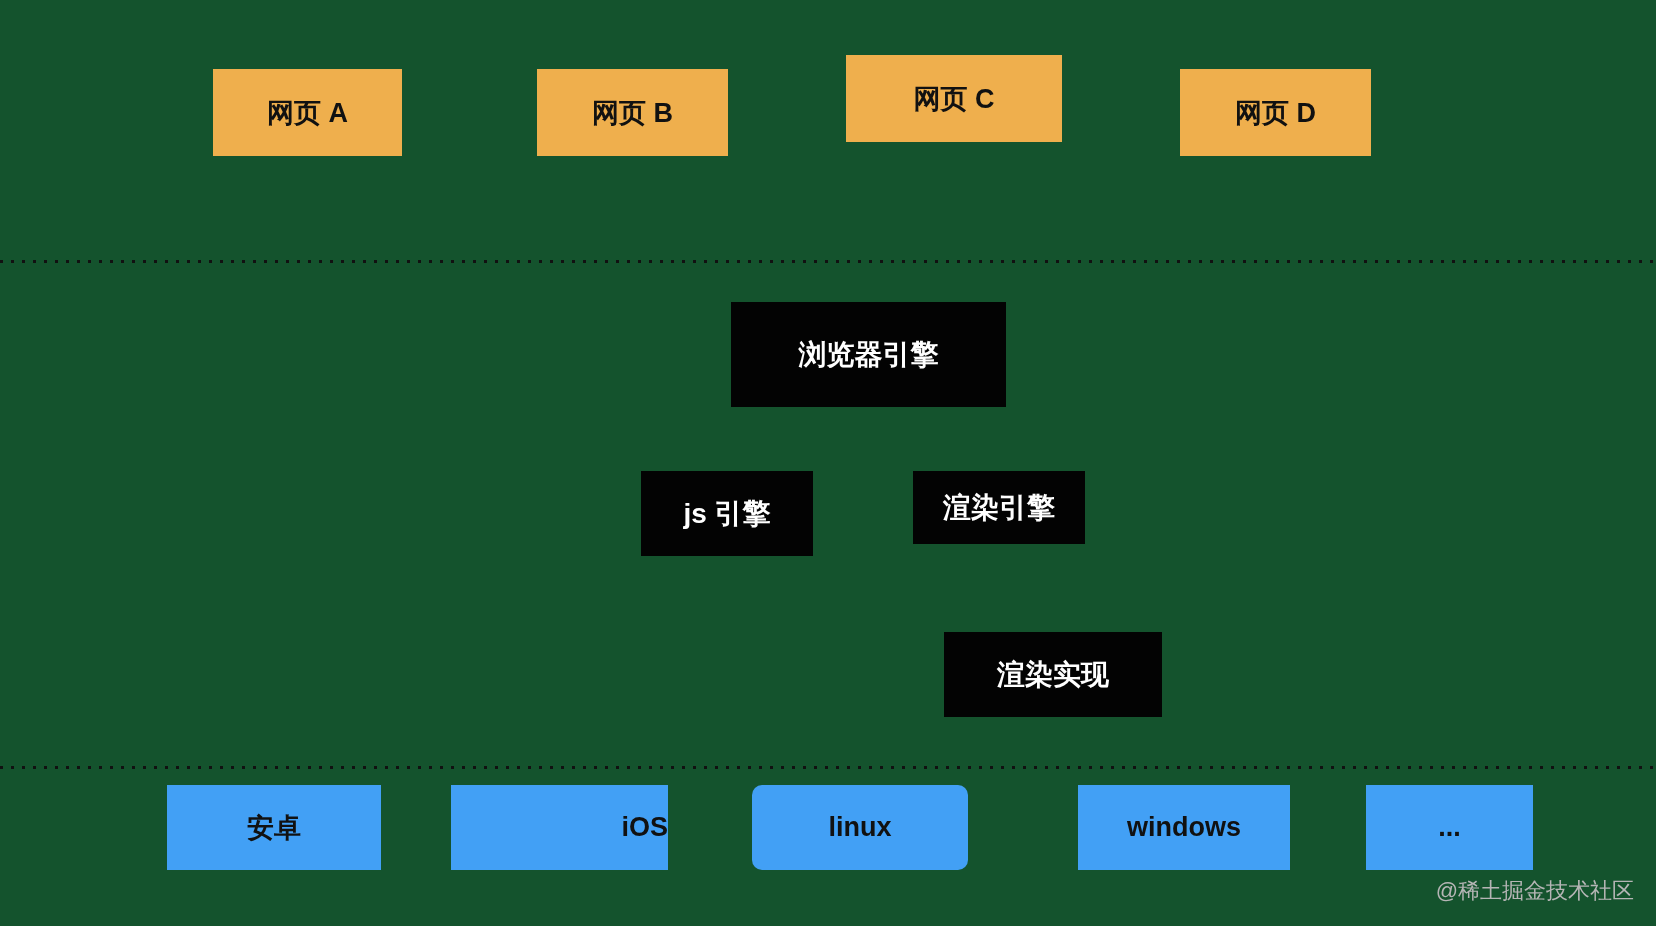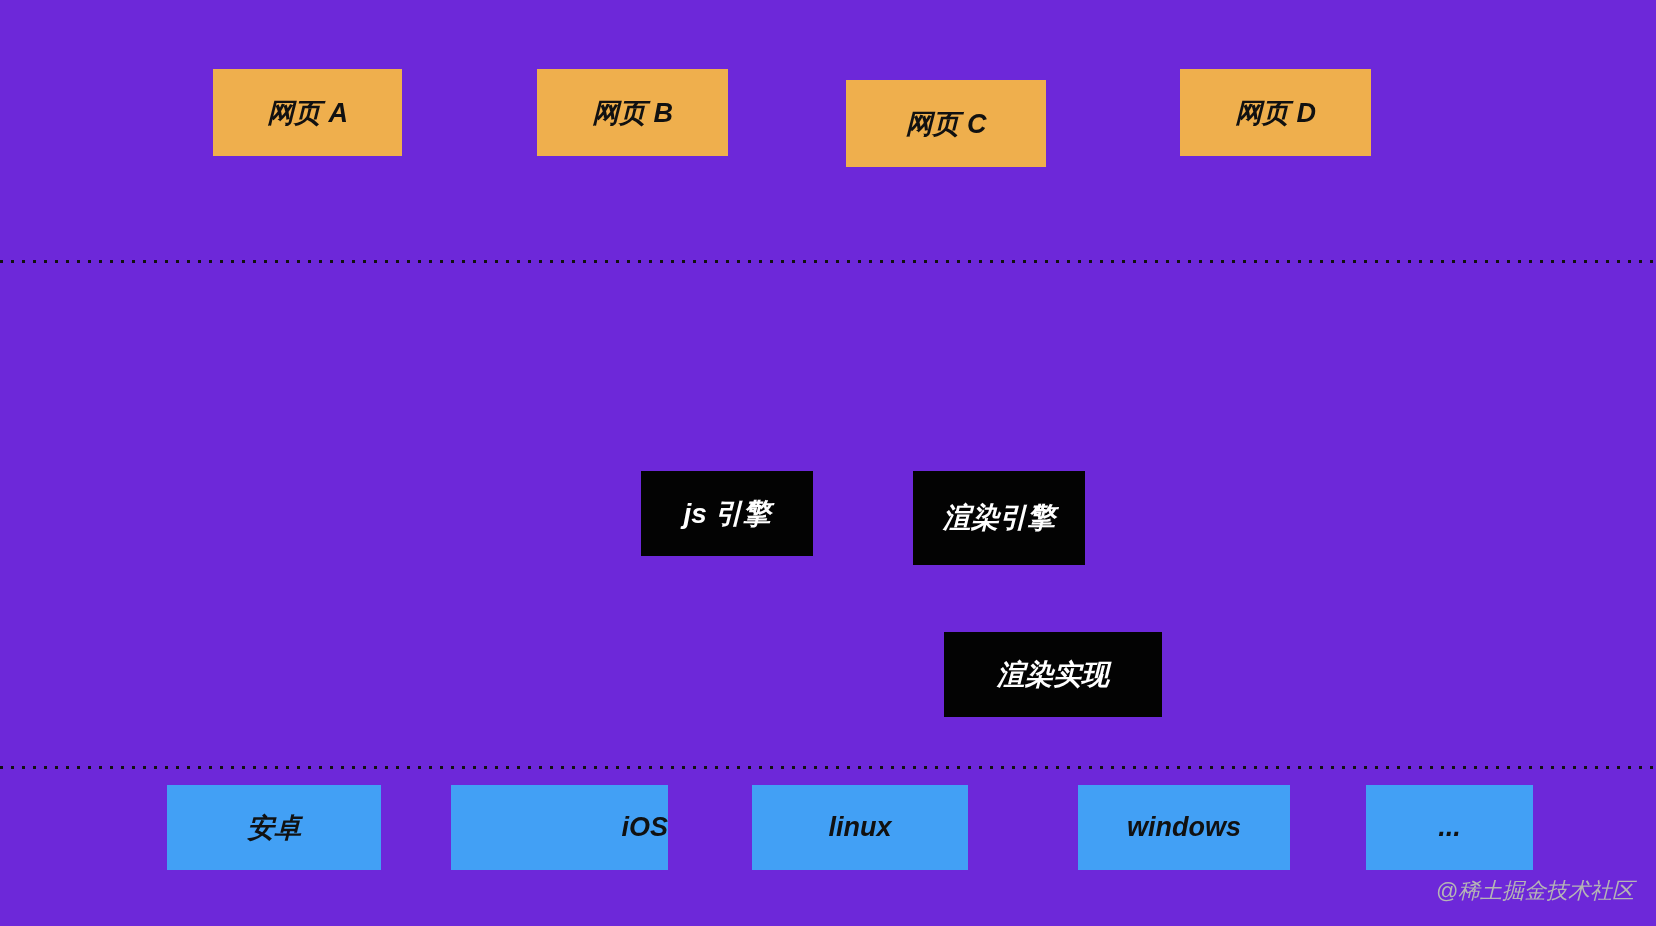--- a/index.html
+++ b/index.html
@@ -7,23 +7,22 @@
     padding: 0;
     background: #ffffff;
   }
   body {
     font-family: "Liberation Sans", "DejaVu Sans", sans-serif;
   }
   .canvas {
     position: relative;
     width: 1656px;
     height: 926px;
-    background: #6d28d9;
+    background: #14532d;
     overflow: hidden;
-    font-style: italic;
   }
   .node {
     position: absolute;
     display: flex;
     align-items: center;
     justify-content: center;
     font-weight: bold;
     text-align: center;
     white-space: nowrap;
   }
@@ -54,38 +53,38 @@
     top: 876px;
     right: 22px;
     font-size: 22px;
     color: #b5b5b5;
     font-weight: normal;
   }
 
   
   .web-a { left: 213px;  top: 69px; width: 189px; height: 87px; }
   .web-b { left: 537px;  top: 69px; width: 191px; height: 87px; }
-  .web-c { left: 846px;  top: 80px; width: 200px; height: 87px; }
+  .web-c { left: 846px;  top: 55px; width: 216px; height: 87px; }
   .web-d { left: 1180px; top: 69px; width: 191px; height: 87px; }
 
   .dotted-1 { top: 260px; }
 
   
   .browser-engine { left: 731px; top: 302px; width: 275px; height: 105px; }
   .js-engine      { left: 641px; top: 471px; width: 172px; height: 85px; align-items: center; }
-  .render-engine  { left: 913px; top: 471px; width: 172px; height: 94px; }
+  .render-engine  { left: 913px; top: 471px; width: 172px; height: 73px; }
   .dom-impl       { left: 531px; top: 632px; width: 283px; height: 85px; }
   .render-impl    { left: 944px; top: 632px; width: 218px; height: 85px; }
 
   .dotted-2 { top: 766px; }
 
   
   .platform-android { left: 167px;  top: 785px; width: 214px; height: 85px; }
   .platform-ios     { left: 451px;  top: 785px; width: 217px; height: 85px; justify-content: flex-end; }
-  .platform-linux   { left: 752px;  top: 785px; width: 216px; height: 85px; }
+  .platform-linux   { left: 752px;  top: 785px; width: 216px; height: 85px; border-radius: 10px; }
   .platform-windows { left: 1078px; top: 785px; width: 212px; height: 85px; }
   .platform-more    { left: 1366px; top: 785px; width: 167px; height: 85px; }
 </style>
 </head>
 <body>
 
 <div class="canvas">
 
   <div class="node node-web web-a" style="background: rgb(239, 175, 77); color: rgb(17, 17, 17);">
     <span>网页 A</span>
@@ -95,20 +94,23 @@
   </div>
   <div class="node node-web web-c" style="background: rgb(239, 175, 77); color: rgb(17, 17, 17);">
     <span>网页 C</span>
   </div>
   <div class="node node-web web-d" style="background: rgb(239, 175, 77); color: rgb(17, 17, 17);">
     <span>网页 D</span>
   </div>
 
   <div class="dotted-line dotted-1"></div>
 
+  <div class="node node-engine browser-engine" style="background: rgb(3, 3, 3); color: rgb(255, 255, 255);">
+    <span>浏览器引擎</span>
+  </div>
 
   <div class="node node-engine js-engine" style="background: rgb(3, 3, 3); color: rgb(255, 255, 255);">
     <span>js 引擎</span>
   </div>
   <div class="node node-engine render-engine" style="background: rgb(3, 3, 3); color: rgb(255, 255, 255);">
     <span>渲染引擎</span>
   </div>
 
   <div class="node node-engine render-impl" style="background: rgb(3, 3, 3); color: rgb(255, 255, 255);">
     <span>渲染实现</span>

